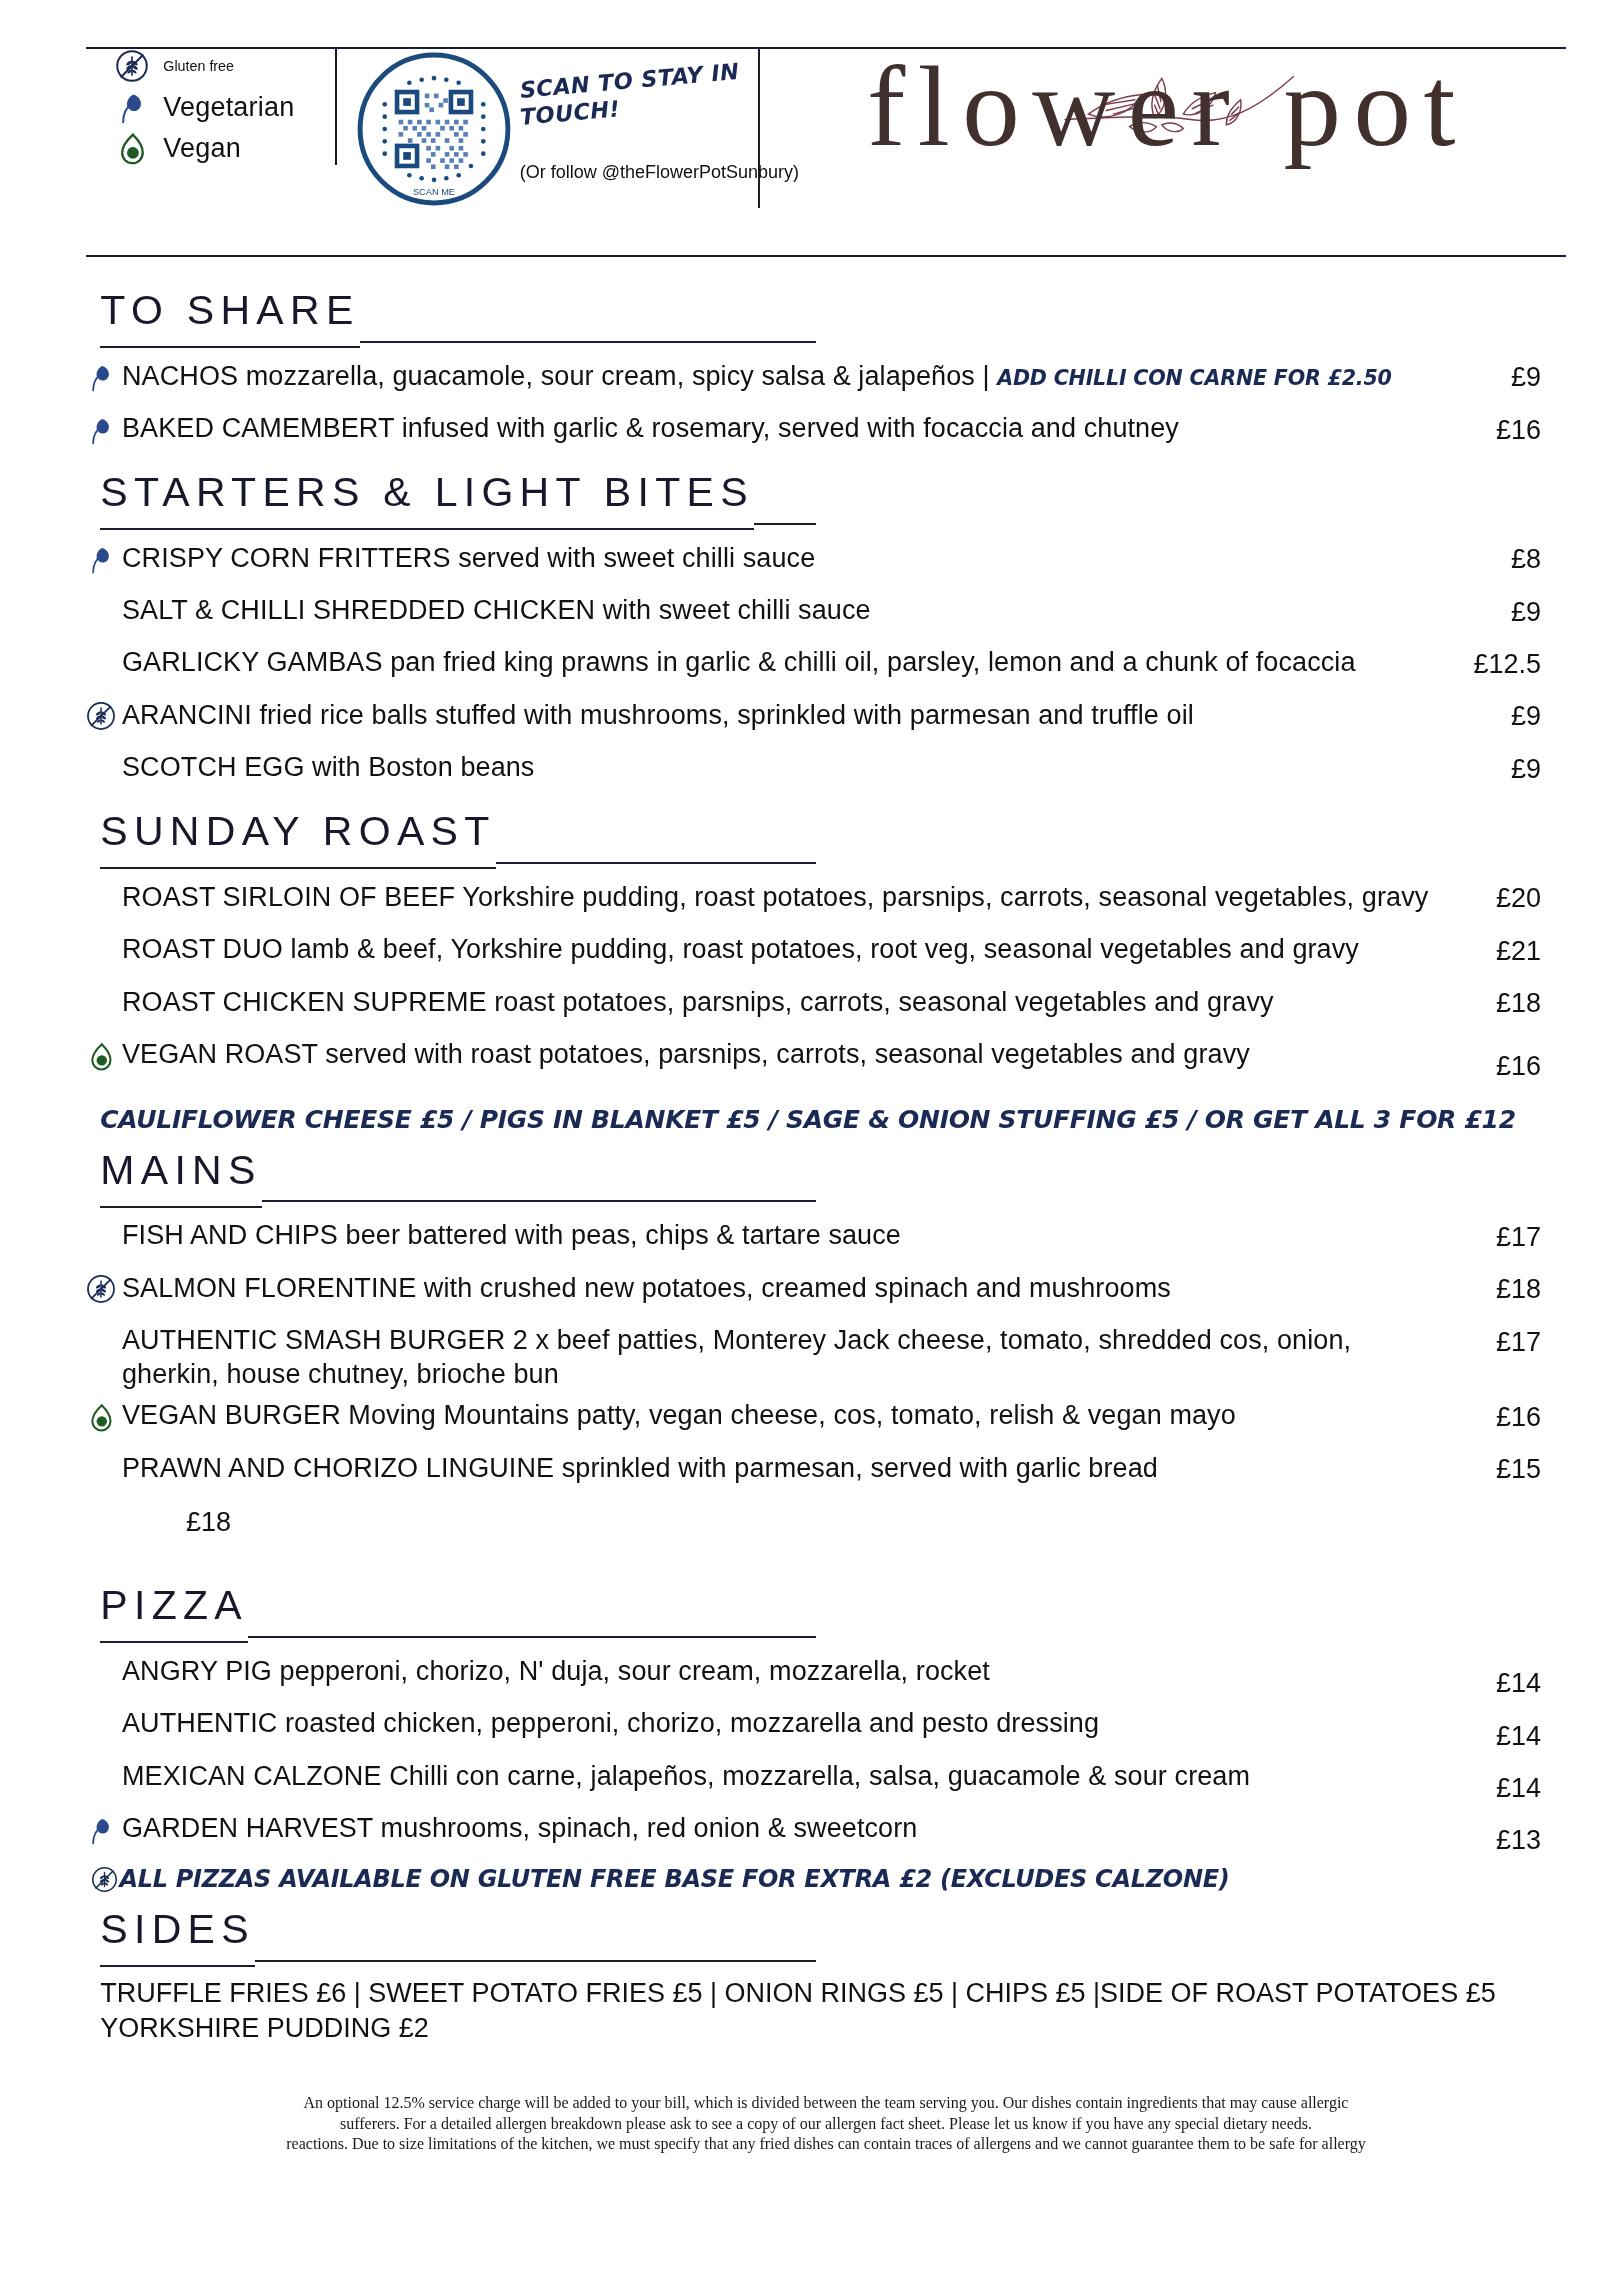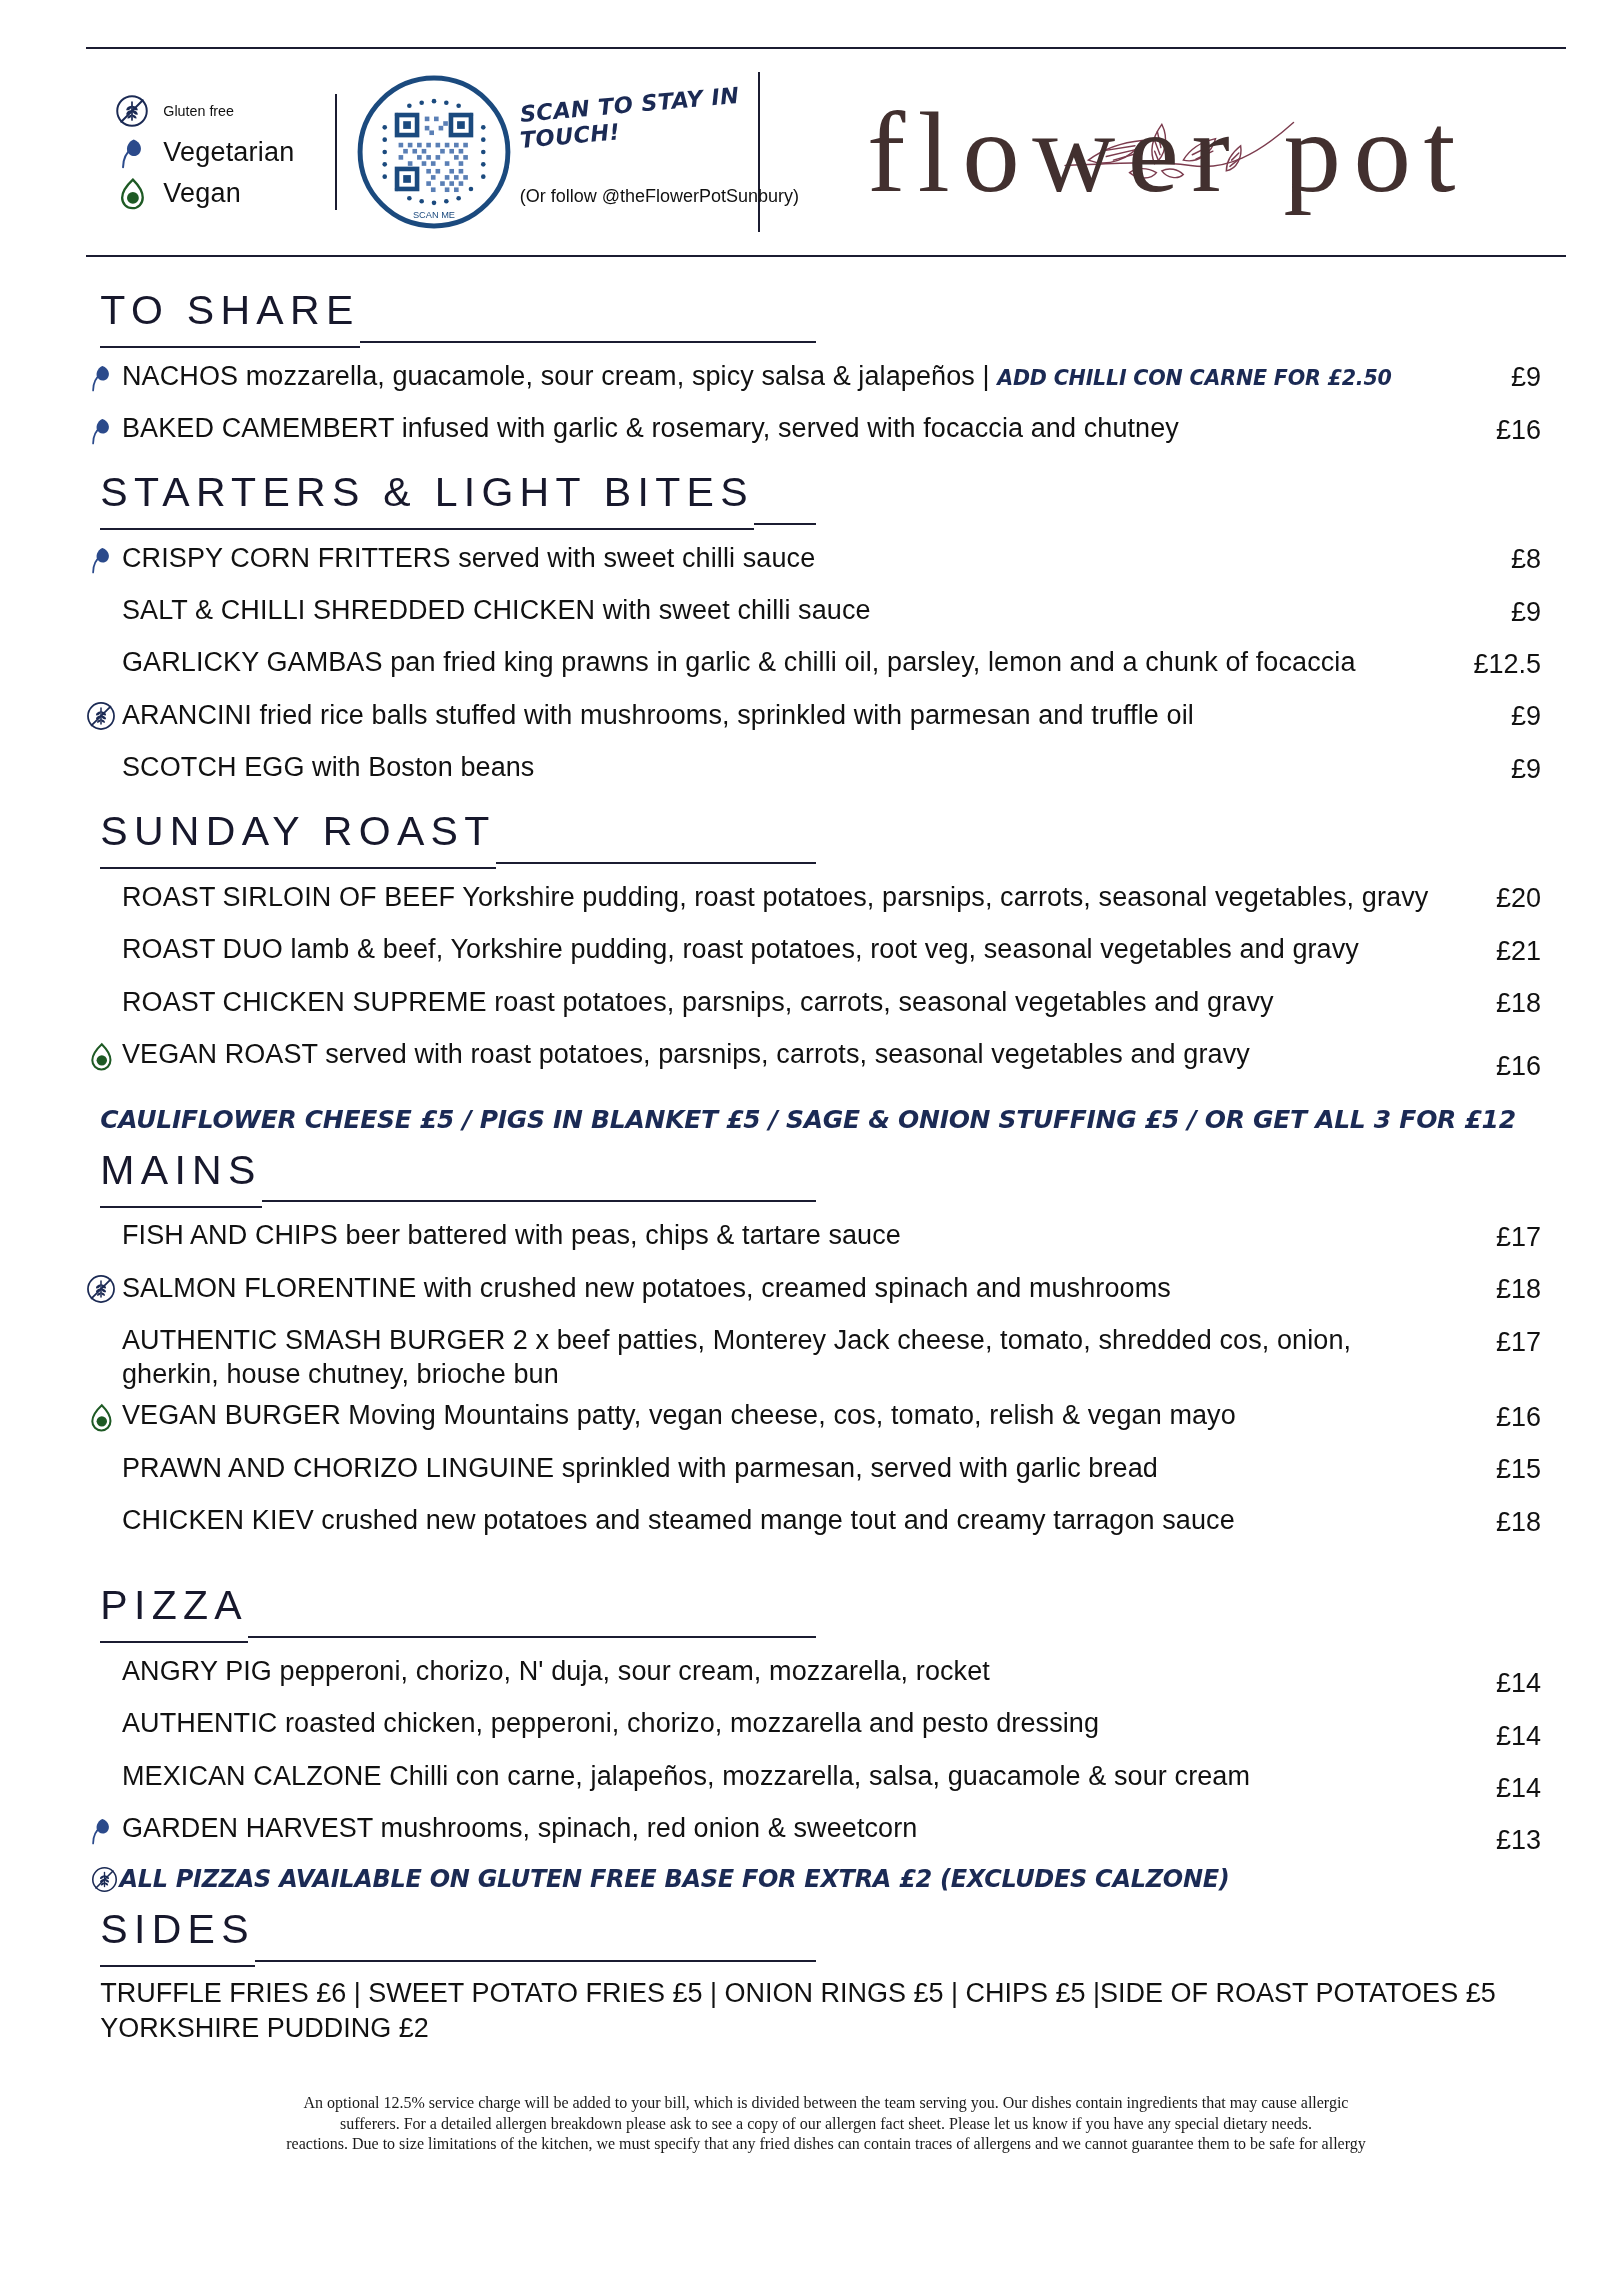--- a/index.html
+++ b/index.html
@@ -19,21 +19,21 @@
     background:#fff;
   }
 
   
   .header{
     margin:47px 56px 0 86px;
     border-top:2.7px solid #1b1c31;
     border-bottom:2.7px solid #1b1c31;
     height:206px;
     display:flex;
-    align-items:center;
+    align-items:flex-start;
   }
   .legend-cell{
     width:251px;
     box-sizing:border-box;
     border-right:2.7px solid #1b1c31;
     display:flex;
     flex-direction:column;
     justify-content:center;
     padding-left:29px;
     gap:7.2px;
@@ -572,23 +572,20 @@
       <div class="item">
         <div class="item-icon"></div>
         <div class="item-text">
           <span>PRAWN AND CHORIZO LINGUINE</span><span> sprinkled with parmesan, served with garlic bread</span>
         </div>
         <div class="item-price">£15</div>
       </div>
 
       <div class="item">
         <div class="item-icon"></div>
-        <div class="item-text">
-          <span>CHICKEN KIEV</span><span> crushed new potatoes and steamed mange tout and creamy tarragon sauce</span>
-        </div>
         <div class="item-price">£18</div>
       </div>
     </div>
 
     <div class="spacer-md"></div>
 
     <div class="section">
       <div class="sec-head">
         <div class="sec-title sec-title-under">PIZZA</div>
         <div class="sec-rule"></div>

